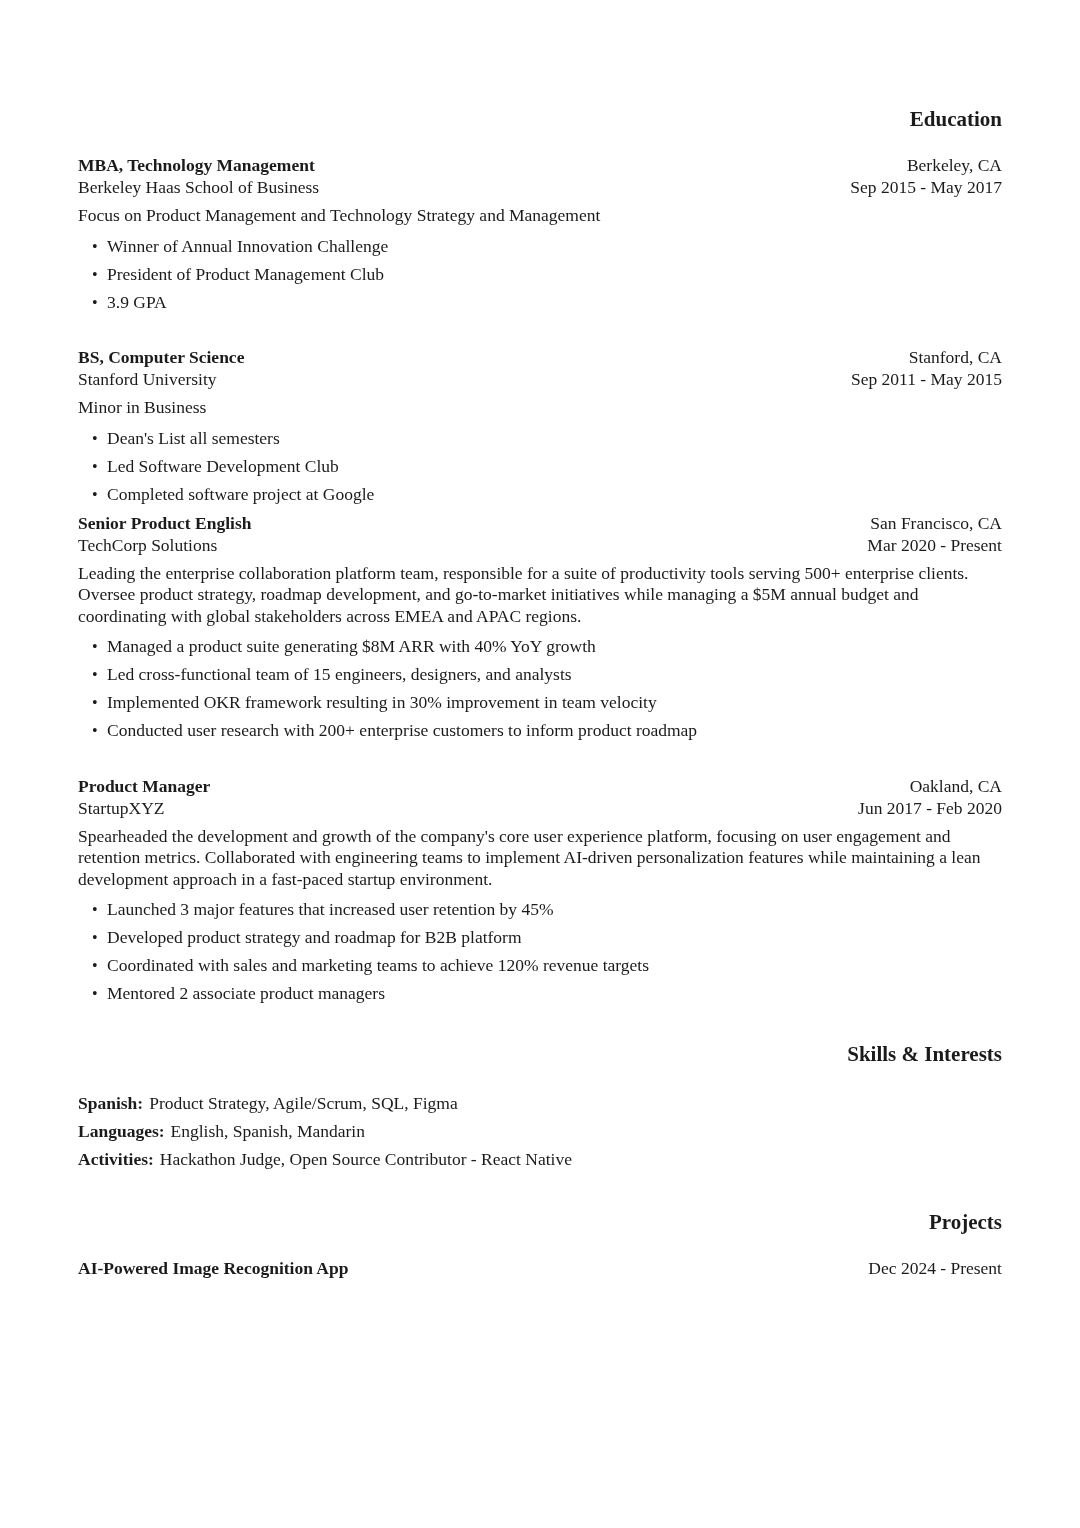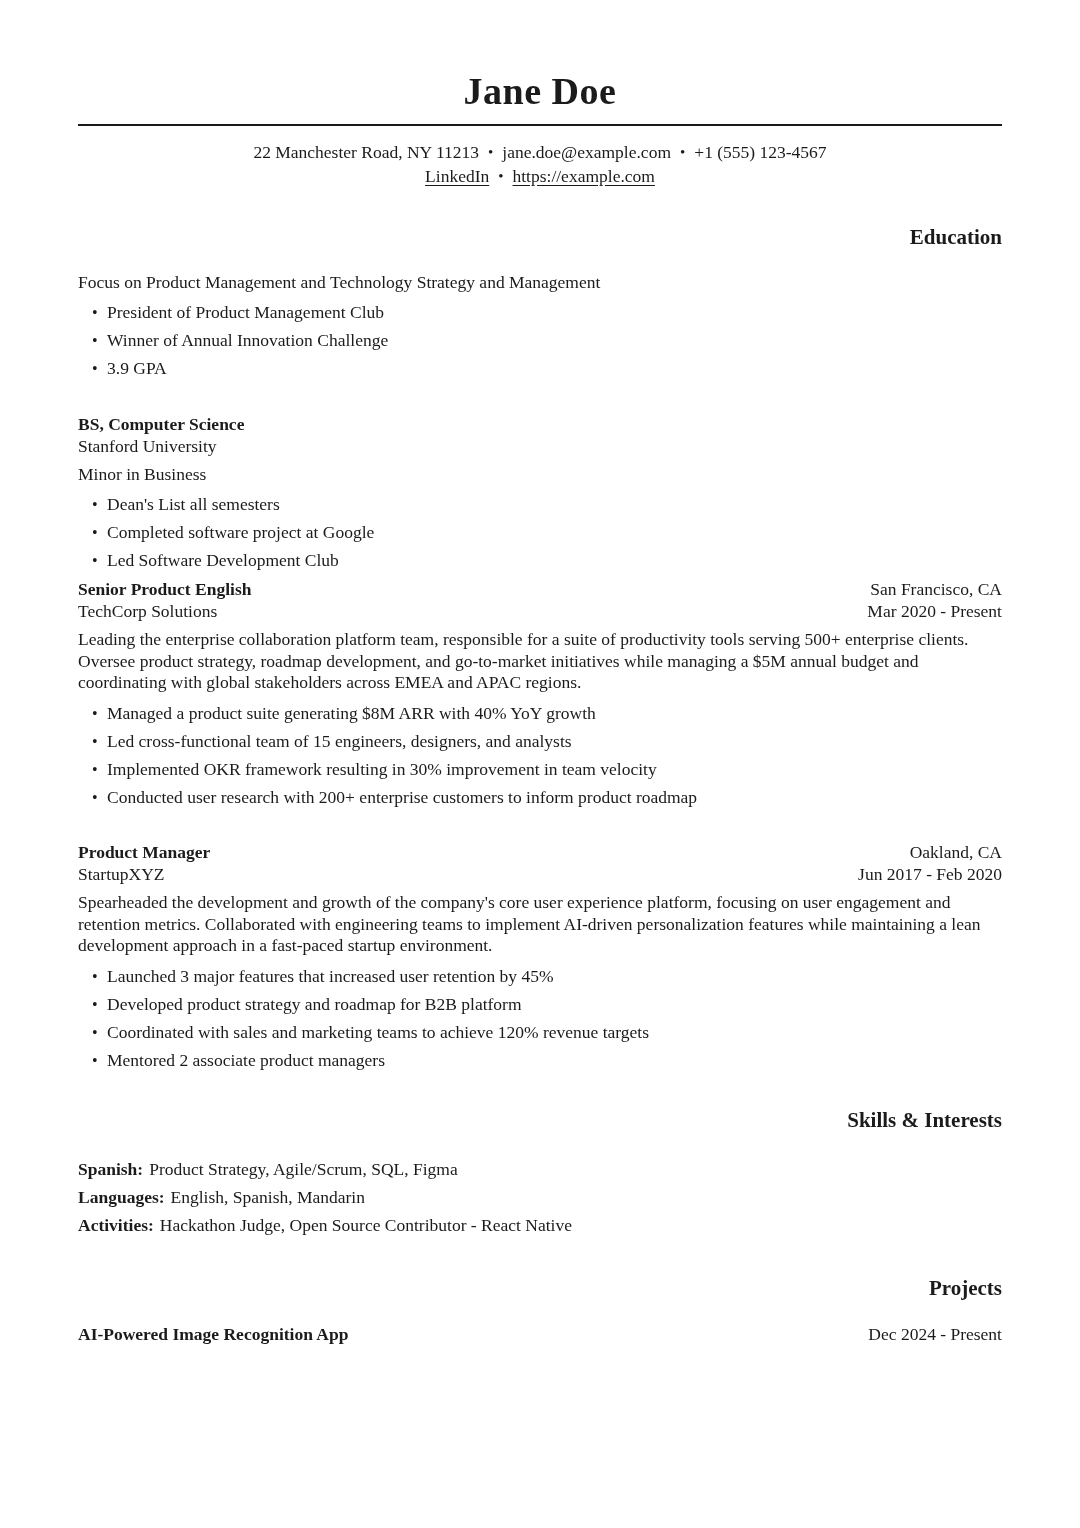--- a/index.html
+++ b/index.html
@@ -103,55 +103,59 @@
   }
   .skill-label { font-weight: 700; margin-right: 6px; }
   
   .project-title { font-size: 17.5px; font-weight: 700; line-height: 22px; }
 </style>
 </head>
 <body>
 
 <div class="page">
 
-  <header>
-    <h1 class="name">Jane Doe</h1>
-    <hr class="name-rule">
-    <div class="contact-line">
-      <span>22 Manchester Road, NY 11213</span><span class="sep">•</span><span>jane.doe@example.com</span><span class="sep">•</span><span>+1 (555) 123-4567</span>
-    </div>
-    <div class="contact-line">
-      <a>LinkedIn</a><span class="sep">•</span><a>https://example.com</a>
-    </div>
-  </header>
 
   <section>
     <h2 class="section-heading">Education</h2>
 
     <div class="entry">
+      <div class="entry-head">
+        <div class="entry-left">
+          <div class="entry-title">MBA, Technology Management</div>
+          <div class="entry-sub">Berkeley Haas School of Business</div>
+        </div>
+        <div class="entry-right">
+          <div class="entry-loc">Berkeley, CA</div>
+          <div class="entry-dates">Sep 2015 - May 2017</div>
+        </div>
+      </div>
       <p class="entry-desc">Focus on Product Management and Technology Strategy and Management</p>
       <ul class="entry-bullets">
+        <li>Winner of Annual Innovation Challenge</li>
         <li>President of Product Management Club</li>
-        <li>Winner of Annual Innovation Challenge</li>
         <li>3.9 GPA</li>
       </ul>
     </div>
 
     <div class="entry">
       <div class="entry-head">
         <div class="entry-left">
           <div class="entry-title">BS, Computer Science</div>
           <div class="entry-sub">Stanford University</div>
         </div>
+        <div class="entry-right">
+          <div class="entry-loc">Stanford, CA</div>
+          <div class="entry-dates">Sep 2011 - May 2015</div>
+        </div>
       </div>
       <p class="entry-desc">Minor in Business</p>
       <ul class="entry-bullets">
         <li>Dean's List all semesters</li>
+        <li>Led Software Development Club</li>
         <li>Completed software project at Google</li>
-        <li>Led Software Development Club</li>
       </ul>
     </div>
   </section>
 
   <section>
 
     <div class="entry">
       <div class="entry-head">
         <div class="entry-left">
           <div class="entry-title">Senior Product English</div>

